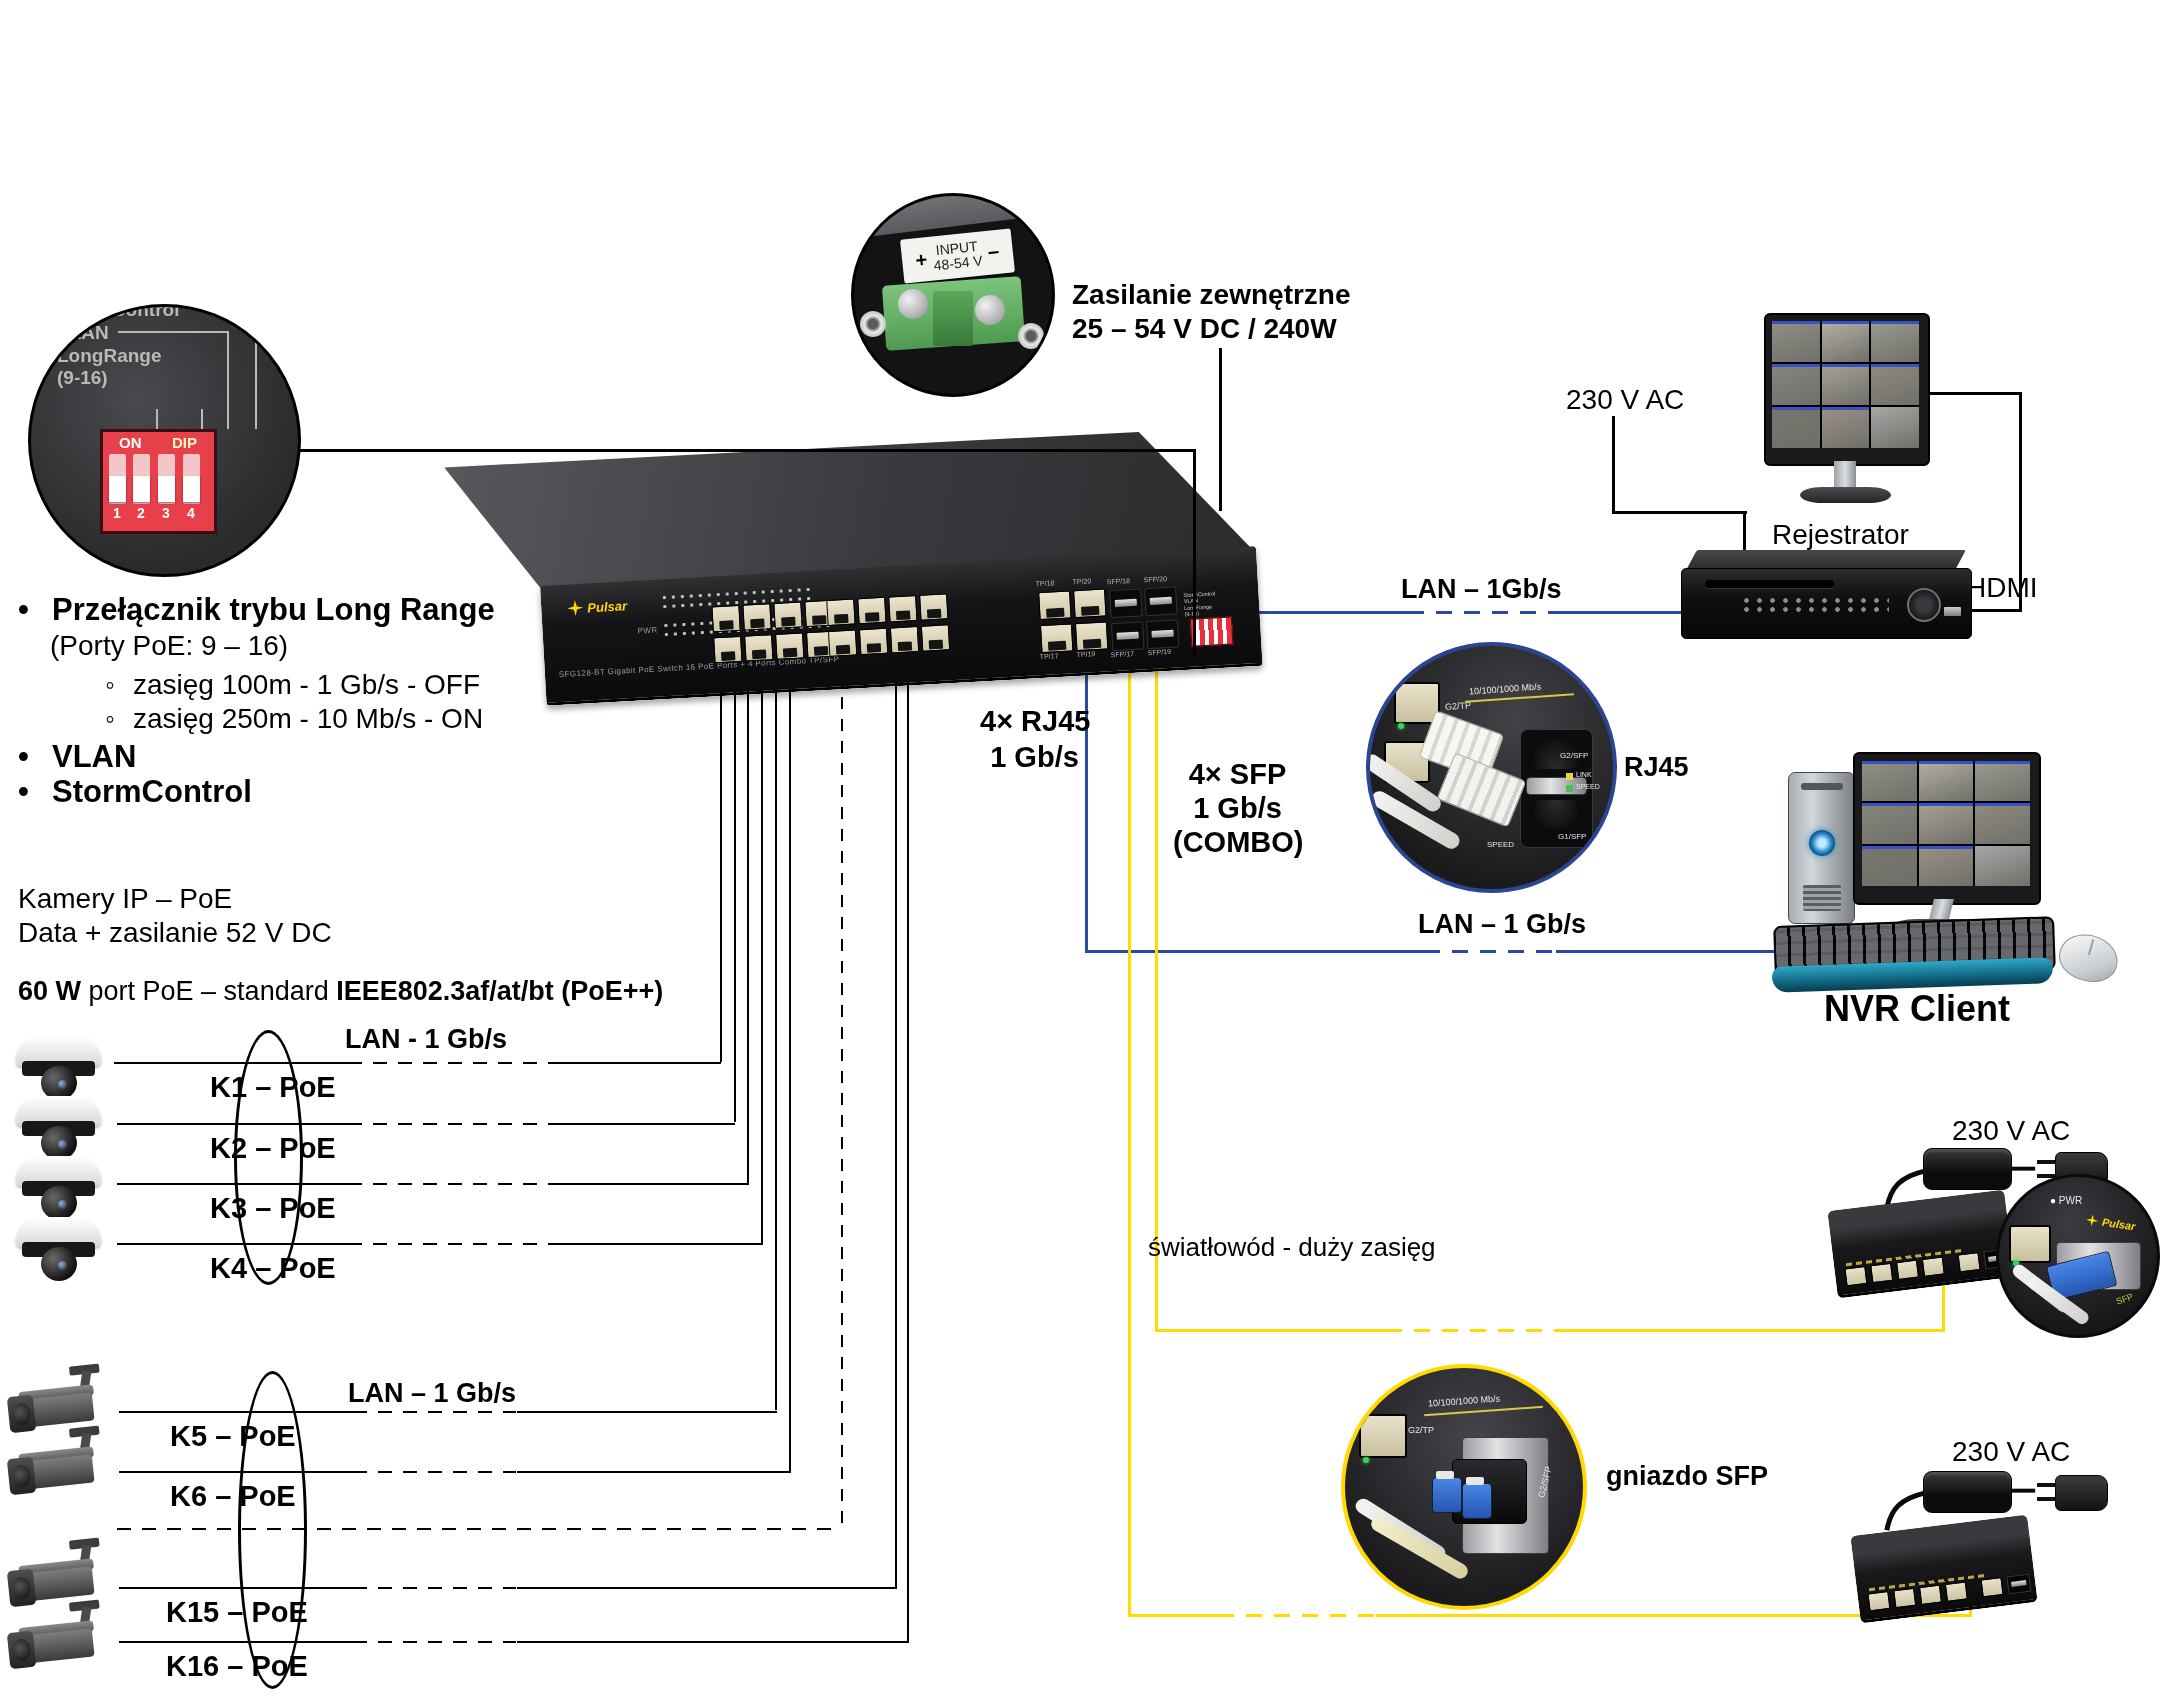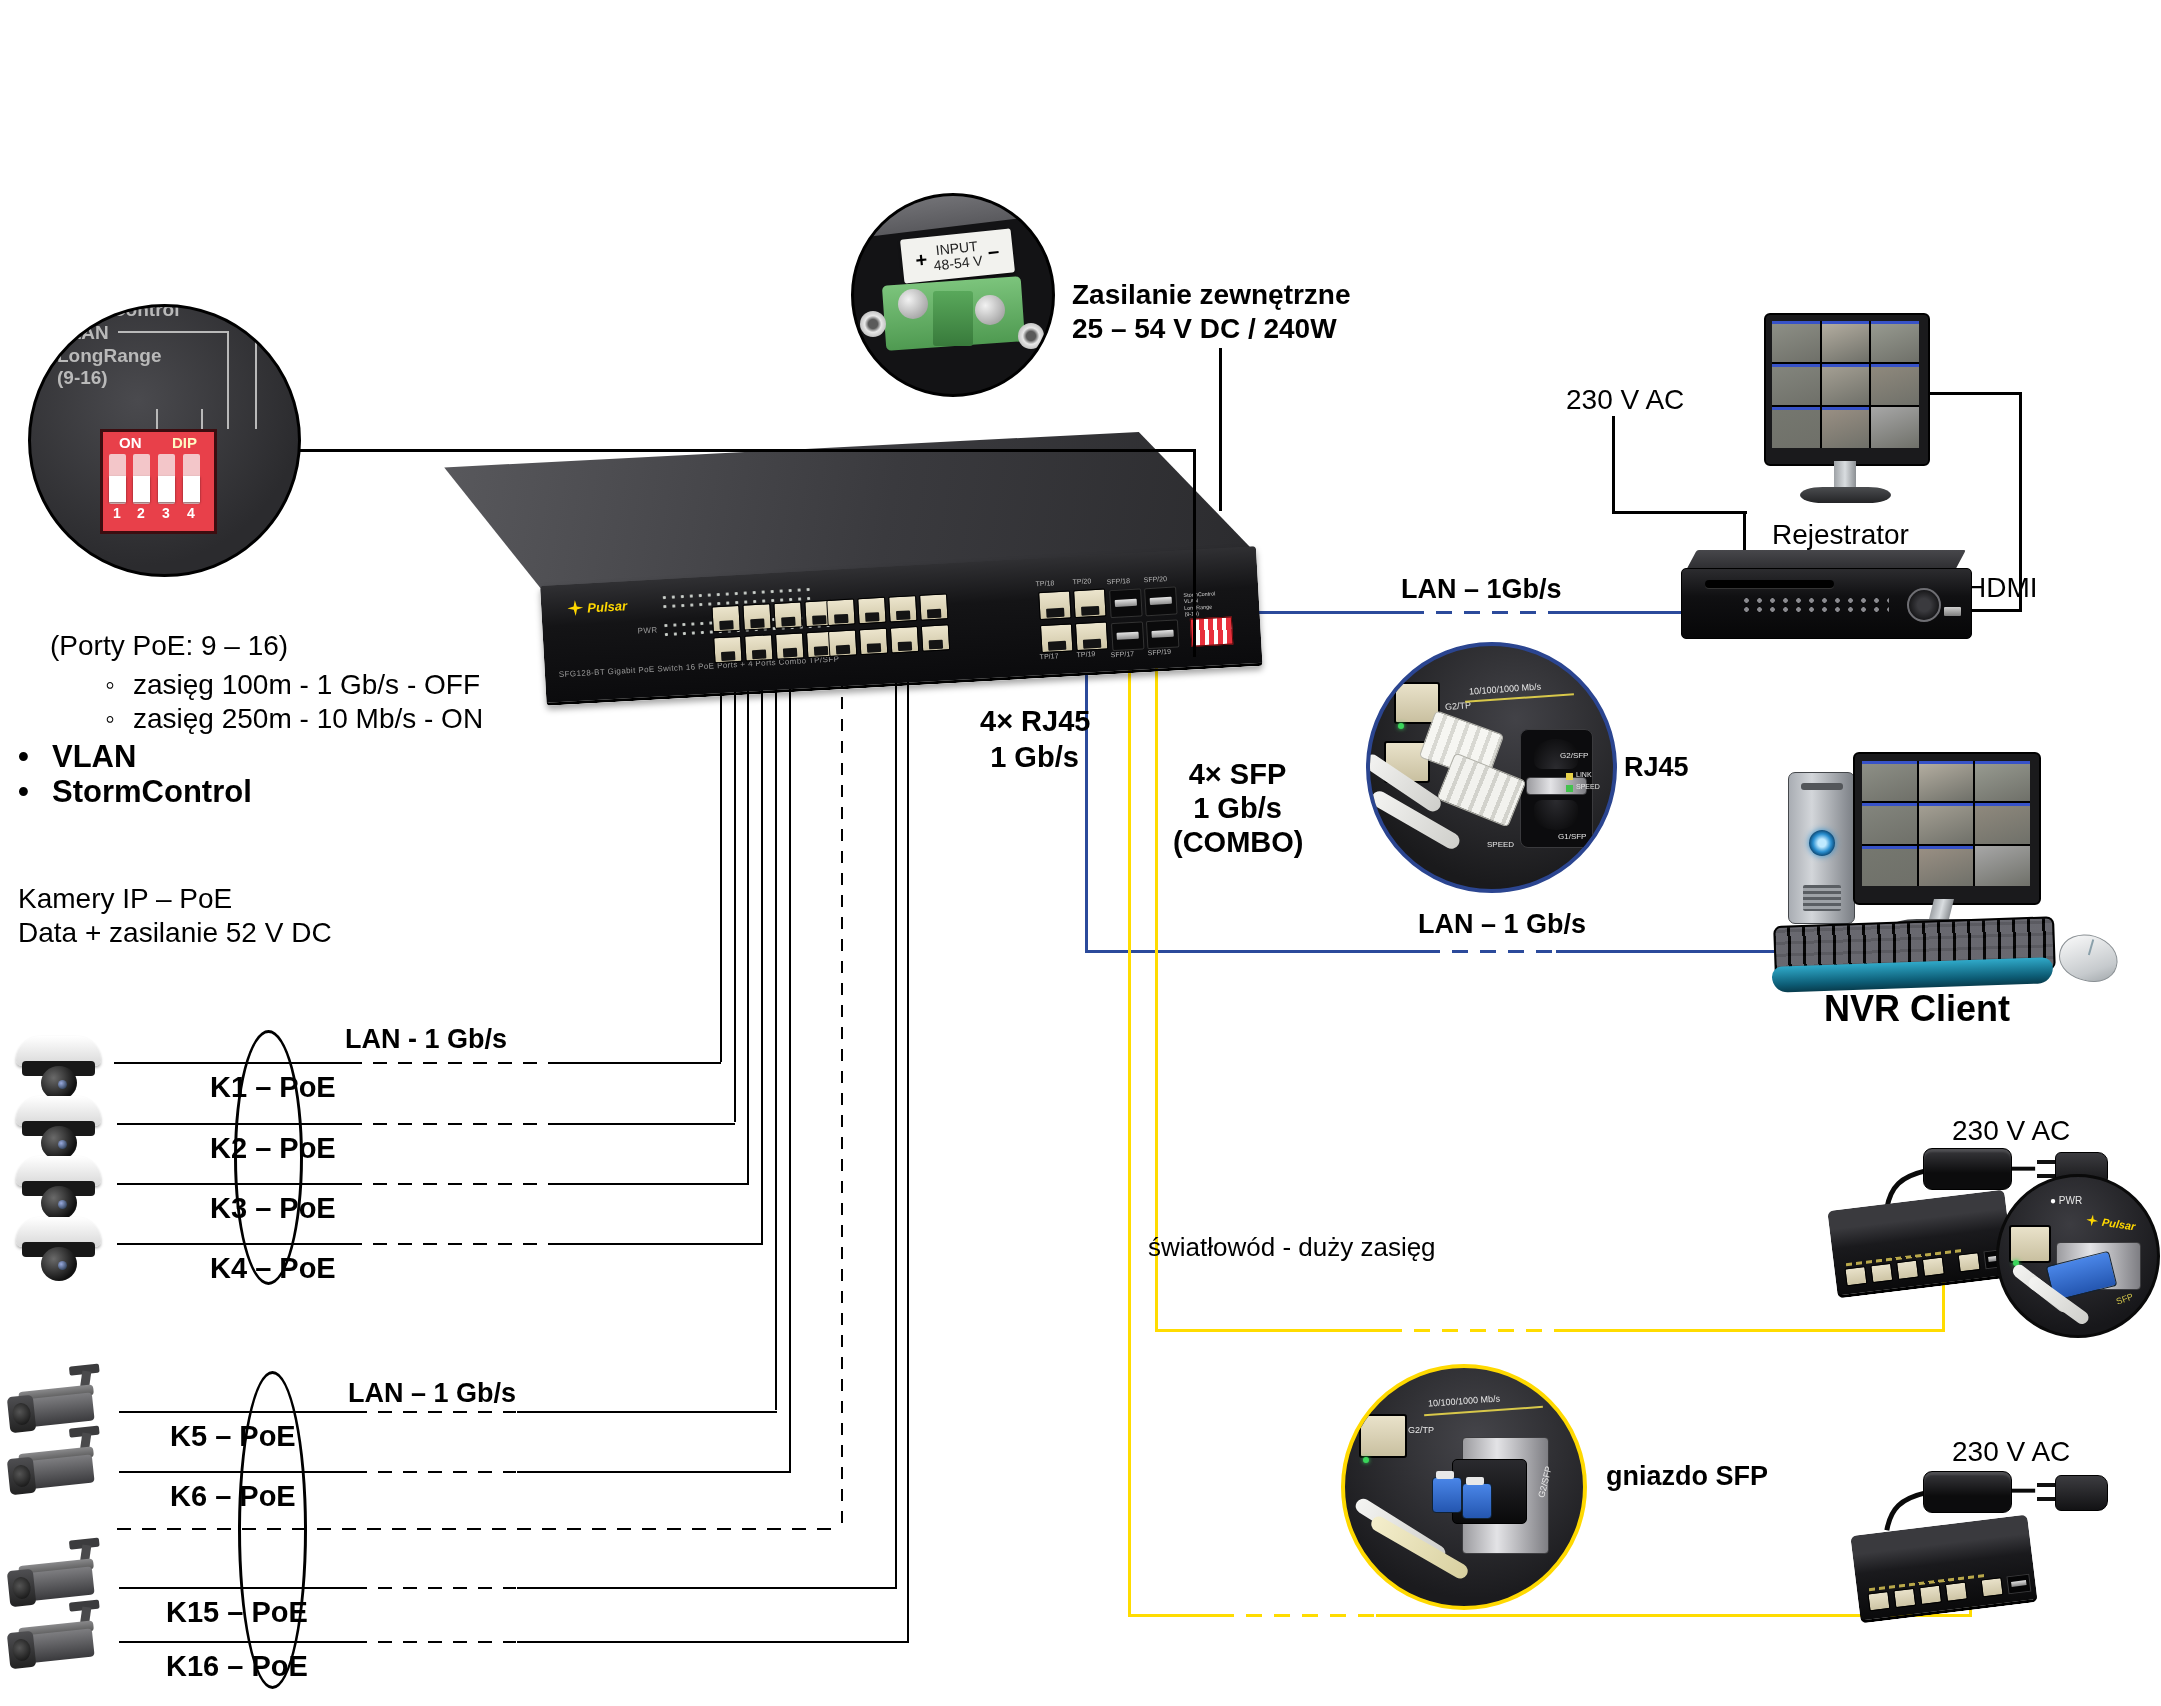--- a/index.html
+++ b/index.html
@@ -296,37 +296,43 @@
       <span style="font-size:20px;font-weight:bold">−</span>
     </div>
     <div class="abs" style="left:30px;top:85px;width:139px;height:65px;background:linear-gradient(#7cc47c,#4f9a51);border-radius:5px;transform:rotate(-4deg)"></div>
     <div class="abs" style="left:44px;top:93px;width:30px;height:30px;border-radius:50%;background:radial-gradient(circle at 35% 35%,#f2f2f2,#8d8d8d);"></div>
     <div class="abs" style="left:121px;top:99px;width:30px;height:30px;border-radius:50%;background:radial-gradient(circle at 35% 35%,#f2f2f2,#8d8d8d);"></div>
     <div class="abs" style="left:79px;top:95px;width:40px;height:55px;background:linear-gradient(#59a85b,#387a3b);border-radius:3px;"></div>
     <div class="abs" style="left:6px;top:115px;width:26px;height:26px;border-radius:50%;background:radial-gradient(circle,#5a5a5a 25%,#e8e8e8 45%,#9a9a9a);"></div>
     <div class="abs" style="left:164px;top:127px;width:26px;height:26px;border-radius:50%;background:radial-gradient(circle,#5a5a5a 25%,#e8e8e8 45%,#9a9a9a);"></div>
   </div>
 
+  <div class="t" style="left:18px;top:592px;font-size:31px;font-weight:bold">
+    <span class="bullet">•</span><span>Przełącznik trybu Long Range</span>
+  </div>
   <div class="t t28" style="left:50px;top:630px">(Porty PoE: 9 – 16)</div>
   <div class="t t28" style="left:87px;top:669px">
     <span class="subbul">◦</span><span>zasięg 100m - 1 Gb/s - OFF</span>
   </div>
   <div class="t t28" style="left:87px;top:703px">
     <span class="subbul">◦</span><span>zasięg 250m - 10 Mb/s - ON</span>
   </div>
   <div class="t" style="left:18px;top:739px;font-size:31px;font-weight:bold">
     <span class="bullet">•</span><span>VLAN</span>
   </div>
   <div class="t" style="left:18px;top:774px;font-size:31px;font-weight:bold">
     <span class="bullet">•</span><span>StormControl</span>
   </div>
 
   <div class="t t28" style="left:18px;top:883px">Kamery IP – PoE</div>
   <div class="t t28" style="left:18px;top:917px">Data + zasilanie 52 V DC</div>
 
+  <div class="t t27" style="left:18px;top:976px">
+    <b>60 W</b><span> port PoE – standard </span><b>IEEE802.3af/at/bt (PoE++)</b>
+  </div>
   <div class="t t27 sb" style="left:345px;top:1024px">LAN - 1 Gb/s</div>
 
   <div class="t t27 sb" style="left:348px;top:1378px">LAN – 1 Gb/s</div>
 
   <div class="bundle" style="left:234px;top:1030px;width:63px;height:249px"></div>
   <div class="bundle" style="left:238px;top:1371px;width:63px;height:312px"></div>
 
   <div class="dome" style="left:16px;top:1036px">
       <div class="cap"></div>
       <div class="band"></div>

